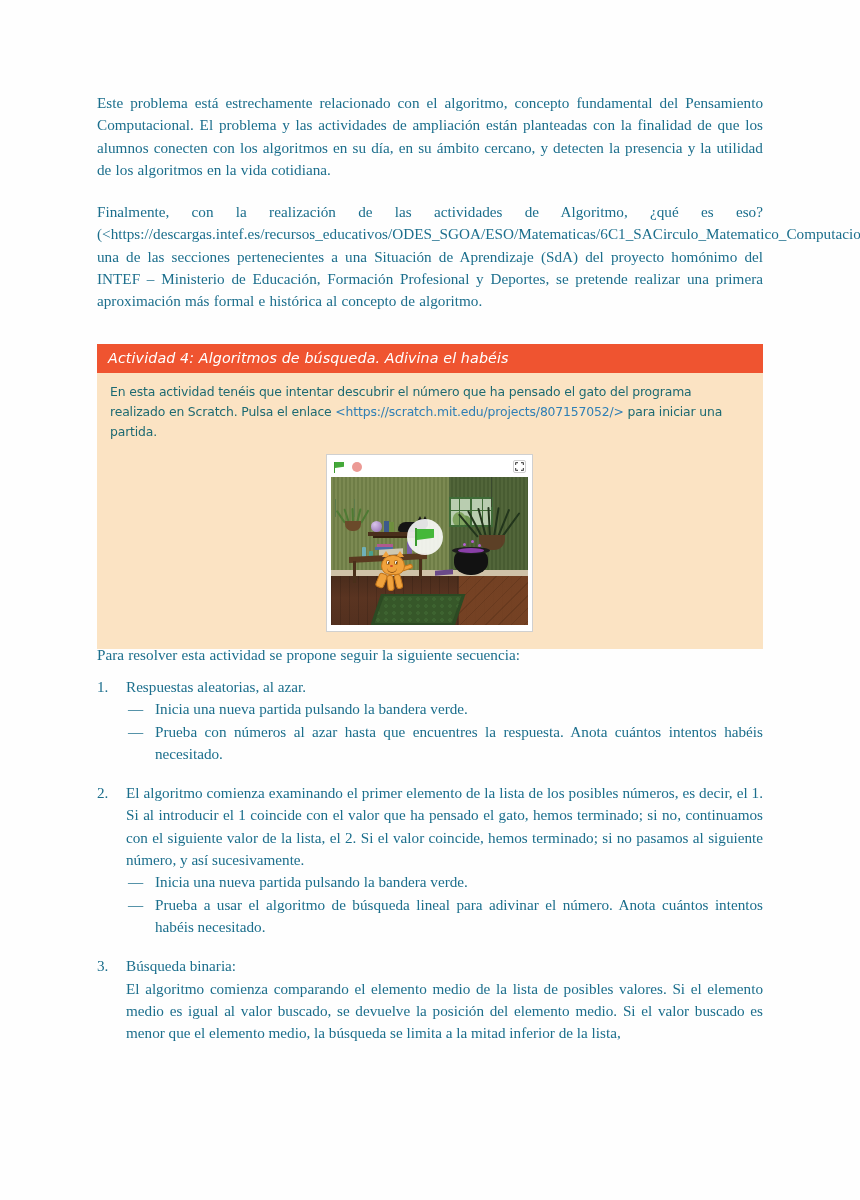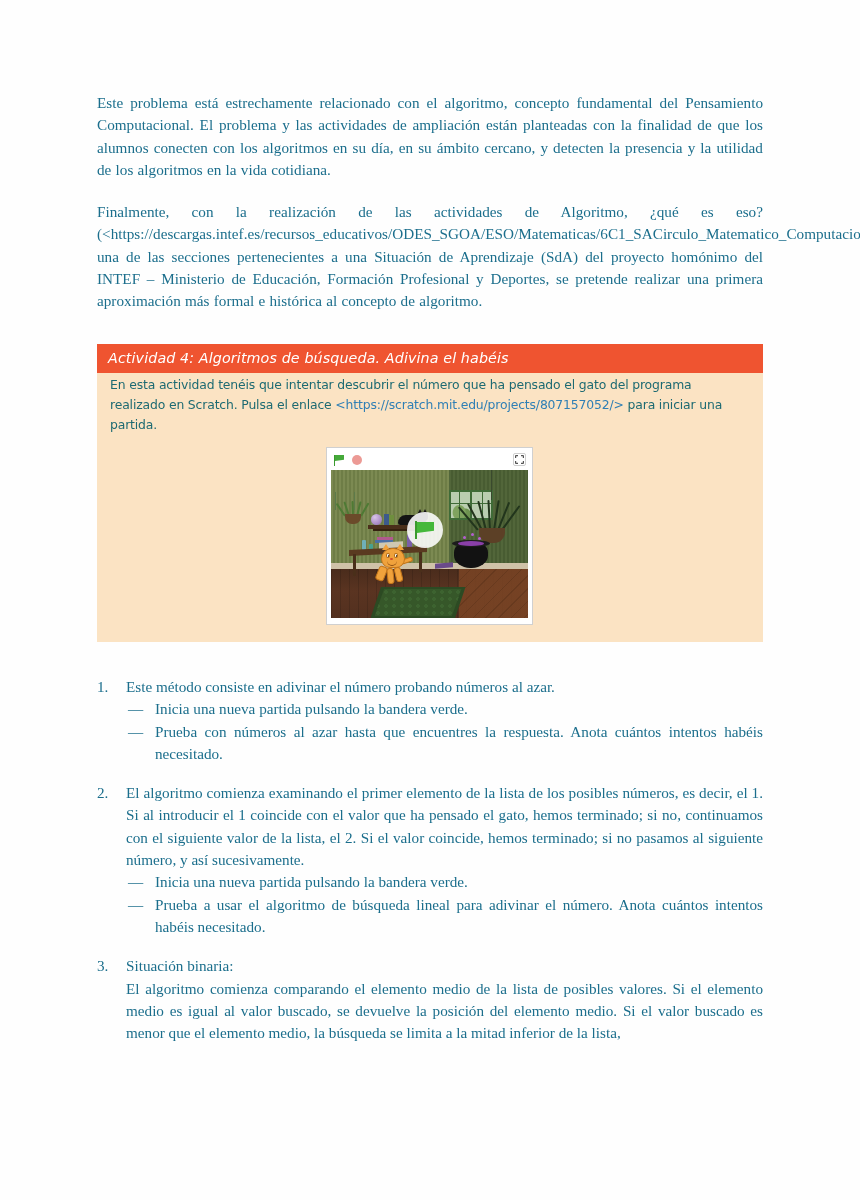--- a/index.html
+++ b/index.html
@@ -55,21 +55,21 @@
     color: #ffffff;
     font-family: "DejaVu Sans", sans-serif;
     font-style: italic;
     font-size: 14.3px;
     font-weight: 500;
     padding: 6px 0 7px 11px;
     letter-spacing: 0.1px;
     line-height: 16px;
   }
   .activity-body {
-    padding: 2px 13px 0 13px;
+    padding: 9px 13px 0 13px;
   }
   .activity-text {
     font-family: "DejaVu Sans", sans-serif;
     font-size: 12.4px;
     line-height: 20px;
     color: #1d6a72;
     margin: 0;
     letter-spacing: -0.15px;
   }
   .activity-text .url {
@@ -662,27 +662,30 @@
                 <span class="pole"></span>
                   <span class="cloth"></span>
               </span>
             </div>
           </div>
         </div>
       </div>
     </div>
   </div>
 
+  <div class="list-intro">
+    <p class="para" style="margin:0">Para resolver esta actividad se propone seguir la siguiente secuencia:</p>
+  </div>
 
   <div class="num-list">
 
     <div class="list-item">
       <span class="num">1.</span>
       <div class="item-body">
-        <p class="item-line justified">Este método consiste en adivinar el número probando números al azar.</p>
+        <p class="item-line">Respuestas aleatorias, al azar.</p>
         <ul class="sub-list">
           <li class="sub-item"><span class="dash">—</span><span>Inicia una nueva partida pulsando la bandera verde.</span></li>
           <li class="sub-item"><span class="dash">—</span><span>Prueba con números al azar hasta que encuentres la respuesta. Anota cuántos intentos habéis necesitado.</span></li>
         </ul>
       </div>
     </div>
 
     <div class="list-item">
       <span class="num">2.</span>
       <div class="item-body">
@@ -690,21 +693,21 @@
         <ul class="sub-list">
           <li class="sub-item"><span class="dash">—</span><span>Inicia una nueva partida pulsando la bandera verde.</span></li>
           <li class="sub-item"><span class="dash">—</span><span>Prueba a usar el algoritmo de búsqueda lineal para adivinar el número. Anota cuántos intentos habéis necesitado.</span></li>
         </ul>
       </div>
     </div>
 
     <div class="list-item">
       <span class="num">3.</span>
       <div class="item-body">
-        <p class="item-line">Situación binaria:</p>
+        <p class="item-line">Búsqueda binaria:</p>
         <p class="item-line justified">El algoritmo comienza comparando el elemento medio de la lista de posibles valores. Si el elemento medio es igual al valor buscado, se devuelve la posición del elemento medio. Si el valor buscado es menor que el elemento medio, la búsqueda se limita a la mitad inferior de la lista,</p>
       </div>
     </div>
 
   </div>
 
   <div class="footer">
     
     
   </div>

